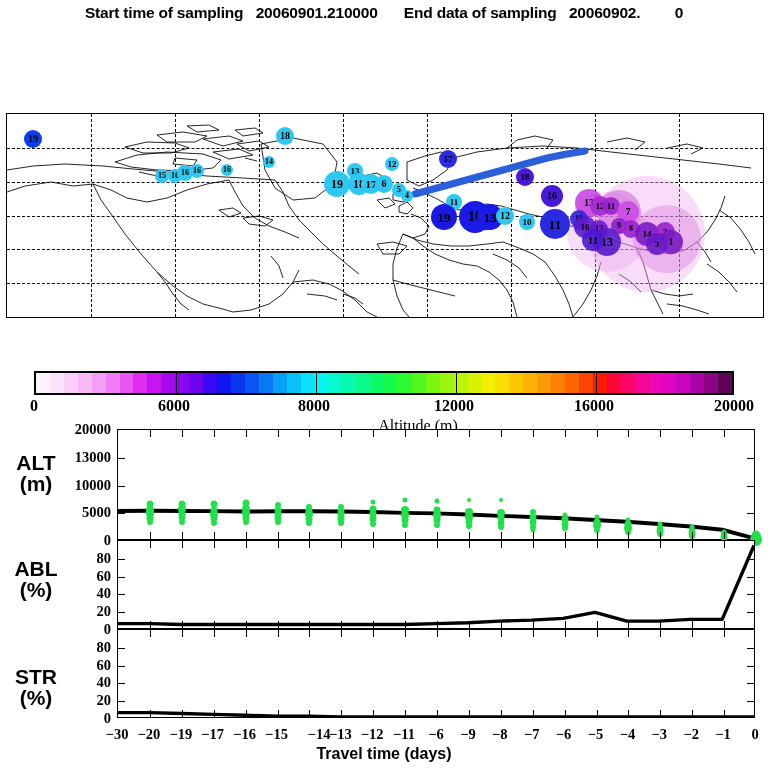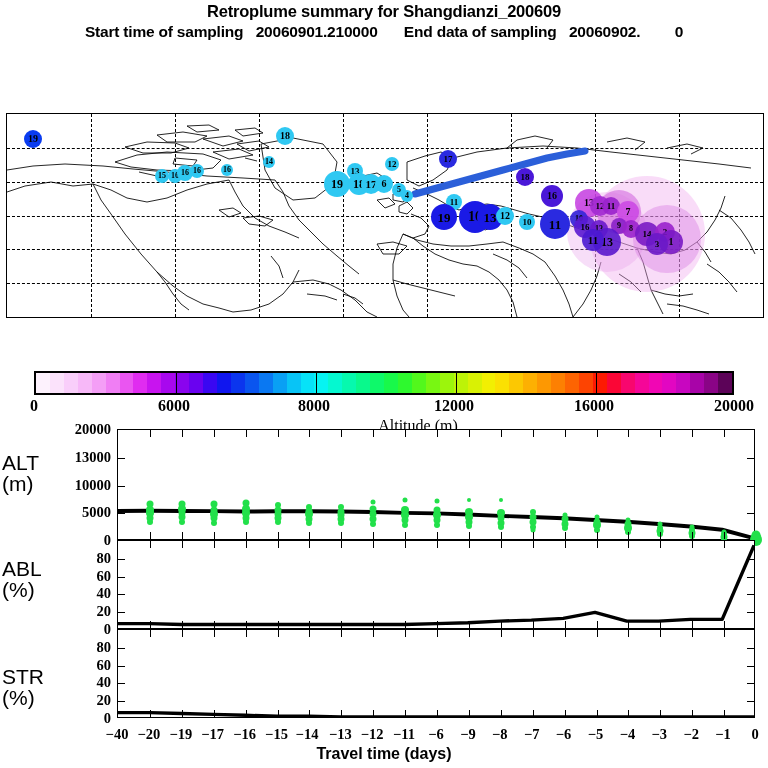--- a/index.html
+++ b/index.html
@@ -42,35 +42,34 @@
                 font-family:"Liberation Serif",serif;font-size:16px;}
 
   
   .panel{position:absolute;border:1.3px solid #000;background:#fff;box-sizing:border-box;}
   .tick-v{position:absolute;top:0;width:0;border-left:1.2px solid #000;height:7px;}
   .tick-v.bot{top:auto;bottom:0;}
   .tick-h{position:absolute;left:0;height:0;border-top:1.2px solid #000;width:7px;}
   .tick-h.right{left:auto;right:0;}
   .ylab{position:absolute;text-align:right;font-family:"Liberation Serif",serif;
         font-weight:bold;font-size:14.5px;transform:translateY(-50%);white-space:nowrap;}
-  .rowname{position:absolute;font-weight:normal;font-size:21px;
+  .rowname{position:absolute;text-align:center;font-weight:bold;font-size:21px;
            line-height:1.02;white-space:nowrap;}
   .dot{position:absolute;border-radius:50%;background:#22e04a;
        transform:translate(-50%,-50%);}
   #xticklabels{position:absolute;left:0;top:726px;width:768px;height:20px;}
   .xlab{position:absolute;font-family:"Liberation Serif",serif;font-weight:bold;
         font-size:14.5px;transform:translateX(-50%);}
   #xaxis-title{position:absolute;left:0;top:745px;width:768px;text-align:center;
                font-weight:bold;font-size:16px;}
 </style>
 </head>
 <body>
 
 <div id="title-block" class="abs">
-  <div id="title-main">Retroplume summary for Shangdianzi_200609</div>
   <div id="title-times">
     <span>Start time of sampling</span>
     <span>&nbsp;</span>
     <span>20060901.210000</span>
     <span class="gap"></span>
     <span>End data of sampling</span>
     <span>&nbsp;</span>
     <span>20060902.</span>
     <span class="gap2"></span>
     <span>0</span>
@@ -483,27 +482,27 @@
 <div class="tick-v" style="left: 31.9px;"></div><div class="tick-v bot" style="left: 31.9px;"></div><div class="tick-v" style="left: 63.8px;"></div><div class="tick-v bot" style="left: 63.8px;"></div><div class="tick-v" style="left: 95.7px;"></div><div class="tick-v bot" style="left: 95.7px;"></div><div class="tick-v" style="left: 127.6px;"></div><div class="tick-v bot" style="left: 127.6px;"></div><div class="tick-v" style="left: 159.5px;"></div><div class="tick-v bot" style="left: 159.5px;"></div><div class="tick-v" style="left: 191.4px;"></div><div class="tick-v bot" style="left: 191.4px;"></div><div class="tick-v" style="left: 223.3px;"></div><div class="tick-v bot" style="left: 223.3px;"></div><div class="tick-v" style="left: 255.2px;"></div><div class="tick-v bot" style="left: 255.2px;"></div><div class="tick-v" style="left: 287.1px;"></div><div class="tick-v bot" style="left: 287.1px;"></div><div class="tick-v" style="left: 319px;"></div><div class="tick-v bot" style="left: 319px;"></div><div class="tick-v" style="left: 350.9px;"></div><div class="tick-v bot" style="left: 350.9px;"></div><div class="tick-v" style="left: 382.8px;"></div><div class="tick-v bot" style="left: 382.8px;"></div><div class="tick-v" style="left: 414.7px;"></div><div class="tick-v bot" style="left: 414.7px;"></div><div class="tick-v" style="left: 446.6px;"></div><div class="tick-v bot" style="left: 446.6px;"></div><div class="tick-v" style="left: 478.5px;"></div><div class="tick-v bot" style="left: 478.5px;"></div><div class="tick-v" style="left: 510.4px;"></div><div class="tick-v bot" style="left: 510.4px;"></div><div class="tick-v" style="left: 542.3px;"></div><div class="tick-v bot" style="left: 542.3px;"></div><div class="tick-v" style="left: 574.2px;"></div><div class="tick-v bot" style="left: 574.2px;"></div><div class="tick-v" style="left: 606.1px;"></div><div class="tick-v bot" style="left: 606.1px;"></div><div class="tick-h" style="top: 71.2px;"></div><div class="tick-h right" style="top: 71.2px;"></div><div class="tick-h" style="top: 53.4px;"></div><div class="tick-h right" style="top: 53.4px;"></div><div class="tick-h" style="top: 35.6px;"></div><div class="tick-h right" style="top: 35.6px;"></div><div class="tick-h" style="top: 17.8px;"></div><div class="tick-h right" style="top: 17.8px;"></div></div>
 <div id="str-yticks" class="abs" style="left: 0px; top: 0px; width: 768px; height: 768px; pointer-events: none;">
     <div class="ylab" style="left: 0px; width: 111px; top: 718px;">0</div>
     <div class="ylab" style="left: 0px; width: 111px; top: 700.2px;">20</div>
     <div class="ylab" style="left: 0px; width: 111px; top: 682.4px;">40</div>
     <div class="ylab" style="left: 0px; width: 111px; top: 664.6px;">60</div>
     <div class="ylab" style="left: 0px; width: 111px; top: 646.8px;">80</div>
   </div>
 
 <div id="xticklabels">
-    <div class="xlab" style="left: 117px;">−40</div>
+    <div class="xlab" style="left: 117px;">−30</div>
     <div class="xlab" style="left: 148.9px;">−20</div>
     <div class="xlab" style="left: 180.8px;">−19</div>
     <div class="xlab" style="left: 212.7px;">−17</div>
     <div class="xlab" style="left: 244.6px;">−16</div>
     <div class="xlab" style="left: 276.5px;">−15</div>
-    <div class="xlab" style="left: 307px;">−14</div>
+    <div class="xlab" style="left: 319px;">−14</div>
     <div class="xlab" style="left: 340.3px;">−13</div>
     <div class="xlab" style="left: 372.2px;">−12</div>
     <div class="xlab" style="left: 404.1px;">−11</div>
     <div class="xlab" style="left: 436px;">−6</div>
     <div class="xlab" style="left: 467.9px;">−9</div>
     <div class="xlab" style="left: 499.8px;">−8</div>
     <div class="xlab" style="left: 531.7px;">−7</div>
     <div class="xlab" style="left: 563.6px;">−6</div>
     <div class="xlab" style="left: 595.5px;">−5</div>
     <div class="xlab" style="left: 627.4px;">−4</div>

